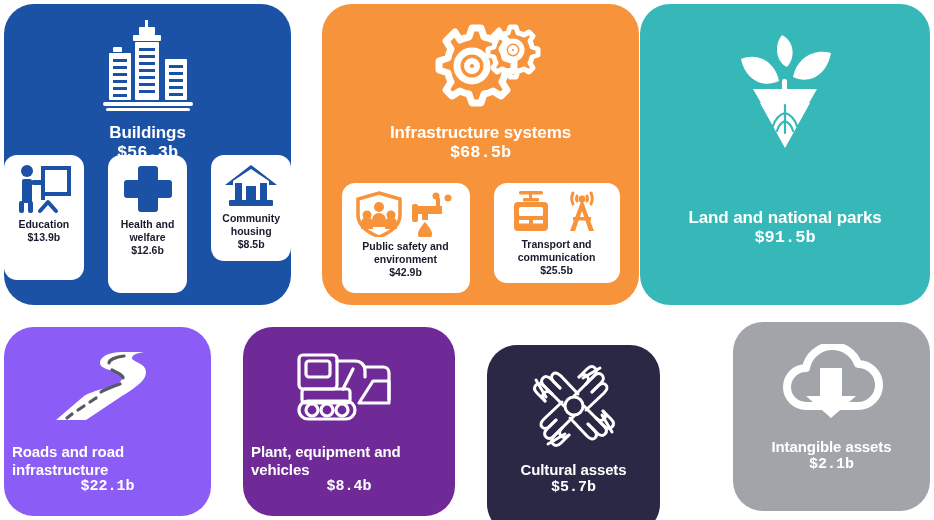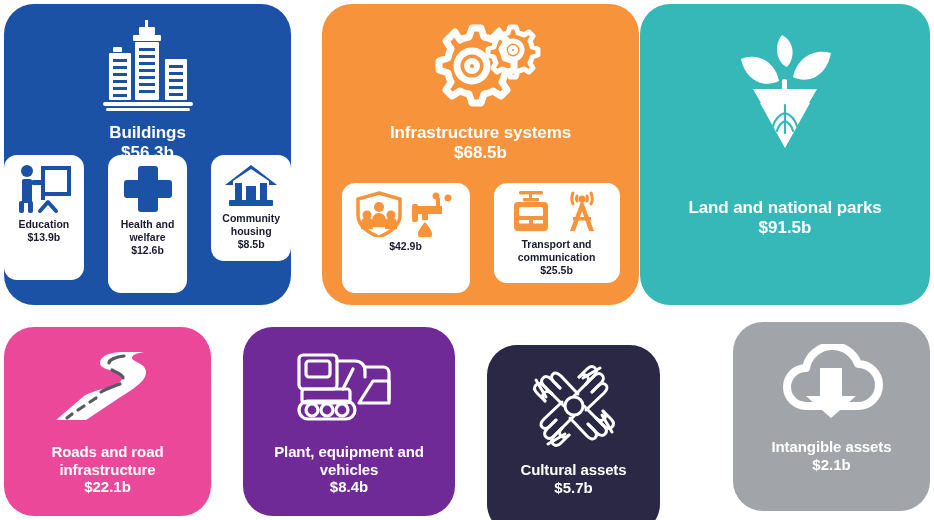--- a/index.html
+++ b/index.html
@@ -29,29 +29,29 @@
     align-items: center;
   }
   .card-icon {
     display: flex;
     align-items: center;
     justify-content: center;
   }
   .card-title {
     color: #ffffff;
     font-weight: bold;
-    text-align: center;
     line-height: 1.18;
     letter-spacing: -0.1px;
   }
   .card-value {
     color: #ffffff;
     font-weight: bold;
     text-align: center;
     line-height: 1.18;
+    font-family: Liberation Mono, monospace;
   }
 
   
   .card-top .card-title { font-size: 17px; }
   .card-top .card-value { font-size: 17px; }
 
   
   .card-bottom .card-title { font-size: 15px; }
   .card-bottom .card-value { font-size: 15px; }
 
@@ -94,33 +94,33 @@
     font-size: 10.5px;
     text-align: center;
     line-height: 1.22;
   }
 
   
   #card-buildings      { left: 4px;   top: 4px;   width: 287px; height: 301px; background: #1B52A5; }
   #card-infrastructure { left: 322px; top: 4px;   width: 317px; height: 301px; background: #F7933B; }
   #card-land          { left: 640px; top: 4px;   width: 290px; height: 301px; background: #37B8B8; }
 
-  #card-roads      { left: 4px;   top: 327px; width: 207px; height: 189px; background: #ec4899; }
+  #card-roads      { left: 4px;   top: 327px; width: 207px; height: 189px; background: #8b5cf6; }
   #card-plant      { left: 243px; top: 327px; width: 212px; height: 189px; background: #702A97; }
   #card-cultural   { left: 487px; top: 345px; width: 173px; height: 189px; background: #2A2845; }
   #card-intangible { left: 733px; top: 322px; width: 197px; height: 189px; background: #A1A5AA; }
 
   
   #card-buildings .card-icon,
   #card-infrastructure .card-icon { margin-top: 10px; height: 105px; }
   #card-buildings .card-title,
   #card-infrastructure .card-title { margin-top: 4px; }
 
   #card-land .card-icon { margin-top: 18px; height: 160px; }
-  #card-land .card-title { margin-top: 16px; }
+  #card-land .card-title { margin-top: 26px; }
 
   
   .card-bottom .card-icon { margin-top: 18px; height: 86px; }
   .card-bottom .card-title { margin-top: 12px; padding: 0 8px; }
 </style>
 </head>
 <body>
 
 <div class="board">
 
@@ -244,20 +244,21 @@
             <g fill="#F7933B">
               <circle cx="82" cy="5" r="3.5"></circle>
               <circle cx="94" cy="7" r="3.5"></circle>
               <rect x="82" y="7" width="4" height="8"></rect>
               <path d="M60 15 h28 v8 h-14 v6 h-6 v-6 h-8 z"></path>
               <rect x="58" y="13" width="6" height="18" rx="2"></rect>
               <path d="M71 31 c5 6 7 9 7 12 a7 7 0 0 1 -14 0 c0 -3 2 -6 7 -12 z"></path>
             </g>
           </svg>
         </div>
+        <div class="subcard-title">Public safety and environment</div>
         <div class="subcard-value">$42.9b</div>
       </div>
 
       <div class="subcard" style="width:126px;height:100px;">
         <div class="subcard-icon">
           <svg width="100" height="44" viewBox="0 0 100 44" fill="none">
             <g fill="#F7933B">
               <rect x="22" y="1" width="3" height="8"></rect>
               <rect x="12" y="0" width="24" height="3.5" rx="1.5"></rect>
               <rect x="16" y="7" width="16" height="3.5" rx="1"></rect>

